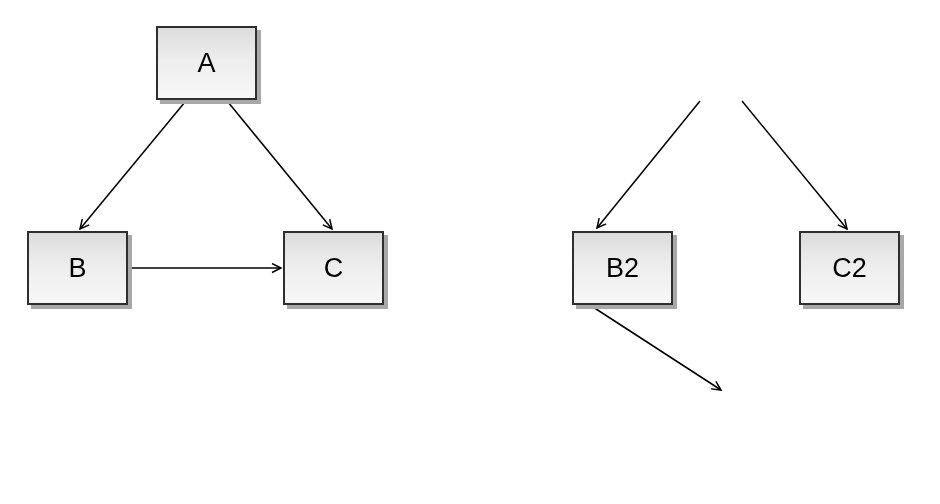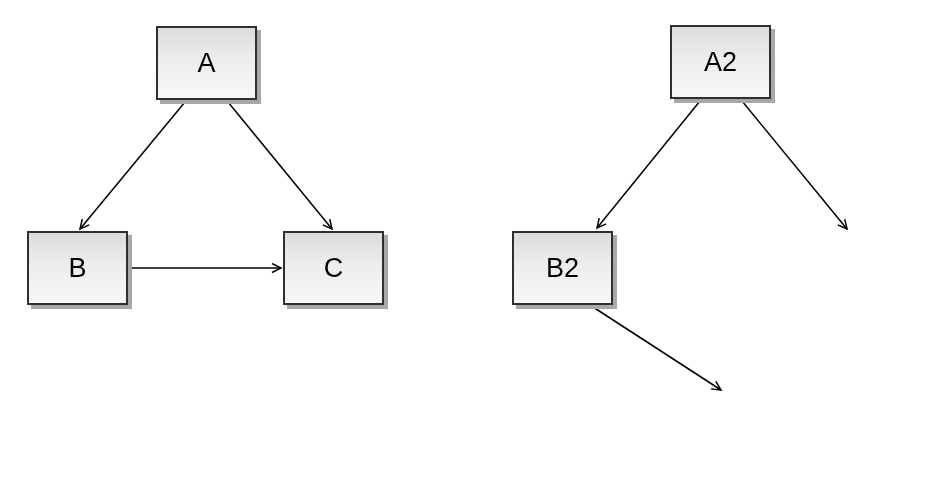--- a/index.html
+++ b/index.html
@@ -39,21 +39,21 @@
     font-size: 27px;
     color: #000000;
     line-height: 1;
     user-select: none;
   }
   
   .pos-A  { left: 156px; top: 26px;  }
   .pos-B  { left: 27px;  top: 231px; }
   .pos-C  { left: 283px; top: 231px; }
   .pos-A2 { left: 670px; top: 25px;  }
-  .pos-B2 { left: 512px; top: 231px; }
+  .pos-B2 { left: 572px; top: 231px; }
   .pos-C2 { left: 799px; top: 231px; }
   .pos-C3 { left: 678px; top: 392px; }
 </style>
 </head>
 <body>
 
 <div class="canvas">
 
   <svg class="edge-layer" viewBox="0 0 940 504" xmlns="http://www.w3.org/2000/svg">
     <defs>
@@ -75,23 +75,23 @@
   </div>
 
   <div class="node pos-B">
     <span class="node-label">B</span>
   </div>
 
   <div class="node pos-C">
     <span class="node-label">C</span>
   </div>
 
-  <div class="node pos-A2">
-    <span class="node-label">A2</span>
-  </div>
 
   <div class="node pos-B2">
     <span class="node-label">B2</span>
   </div>
 
+  <div class="node pos-C2">
+    <span class="node-label">C2</span>
+  </div>
 
 
 </div>
 
 </body></html>

